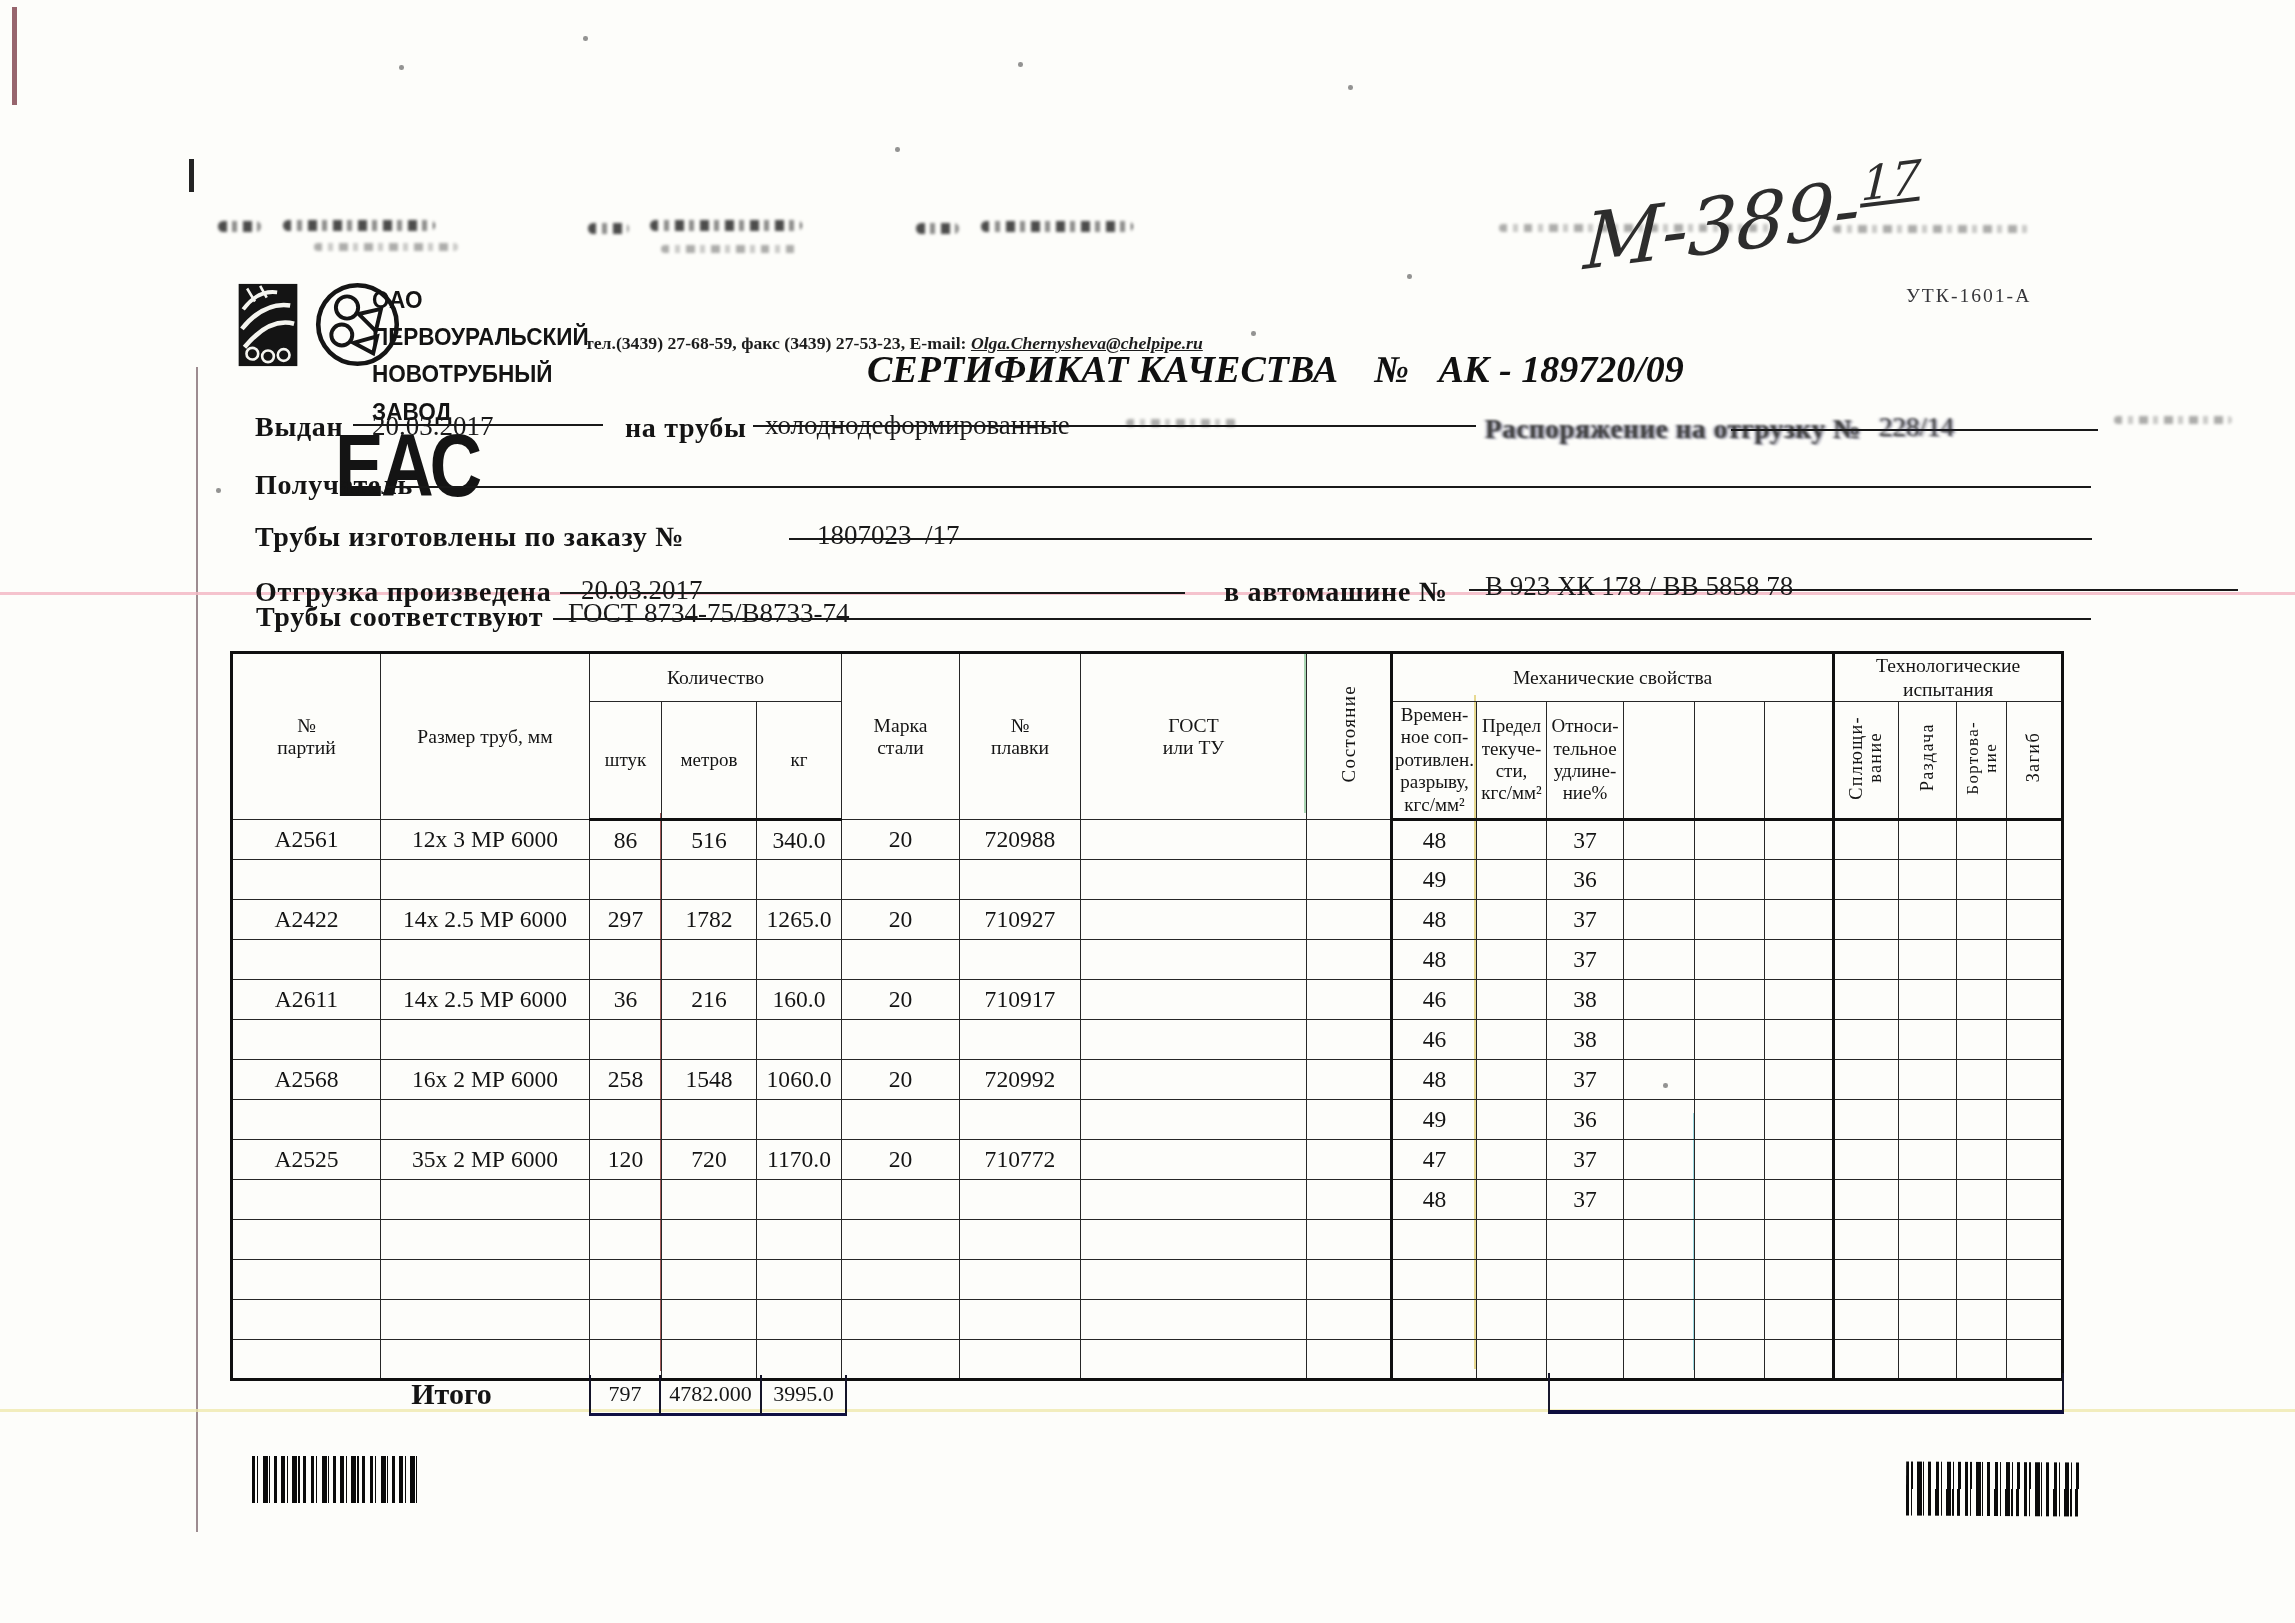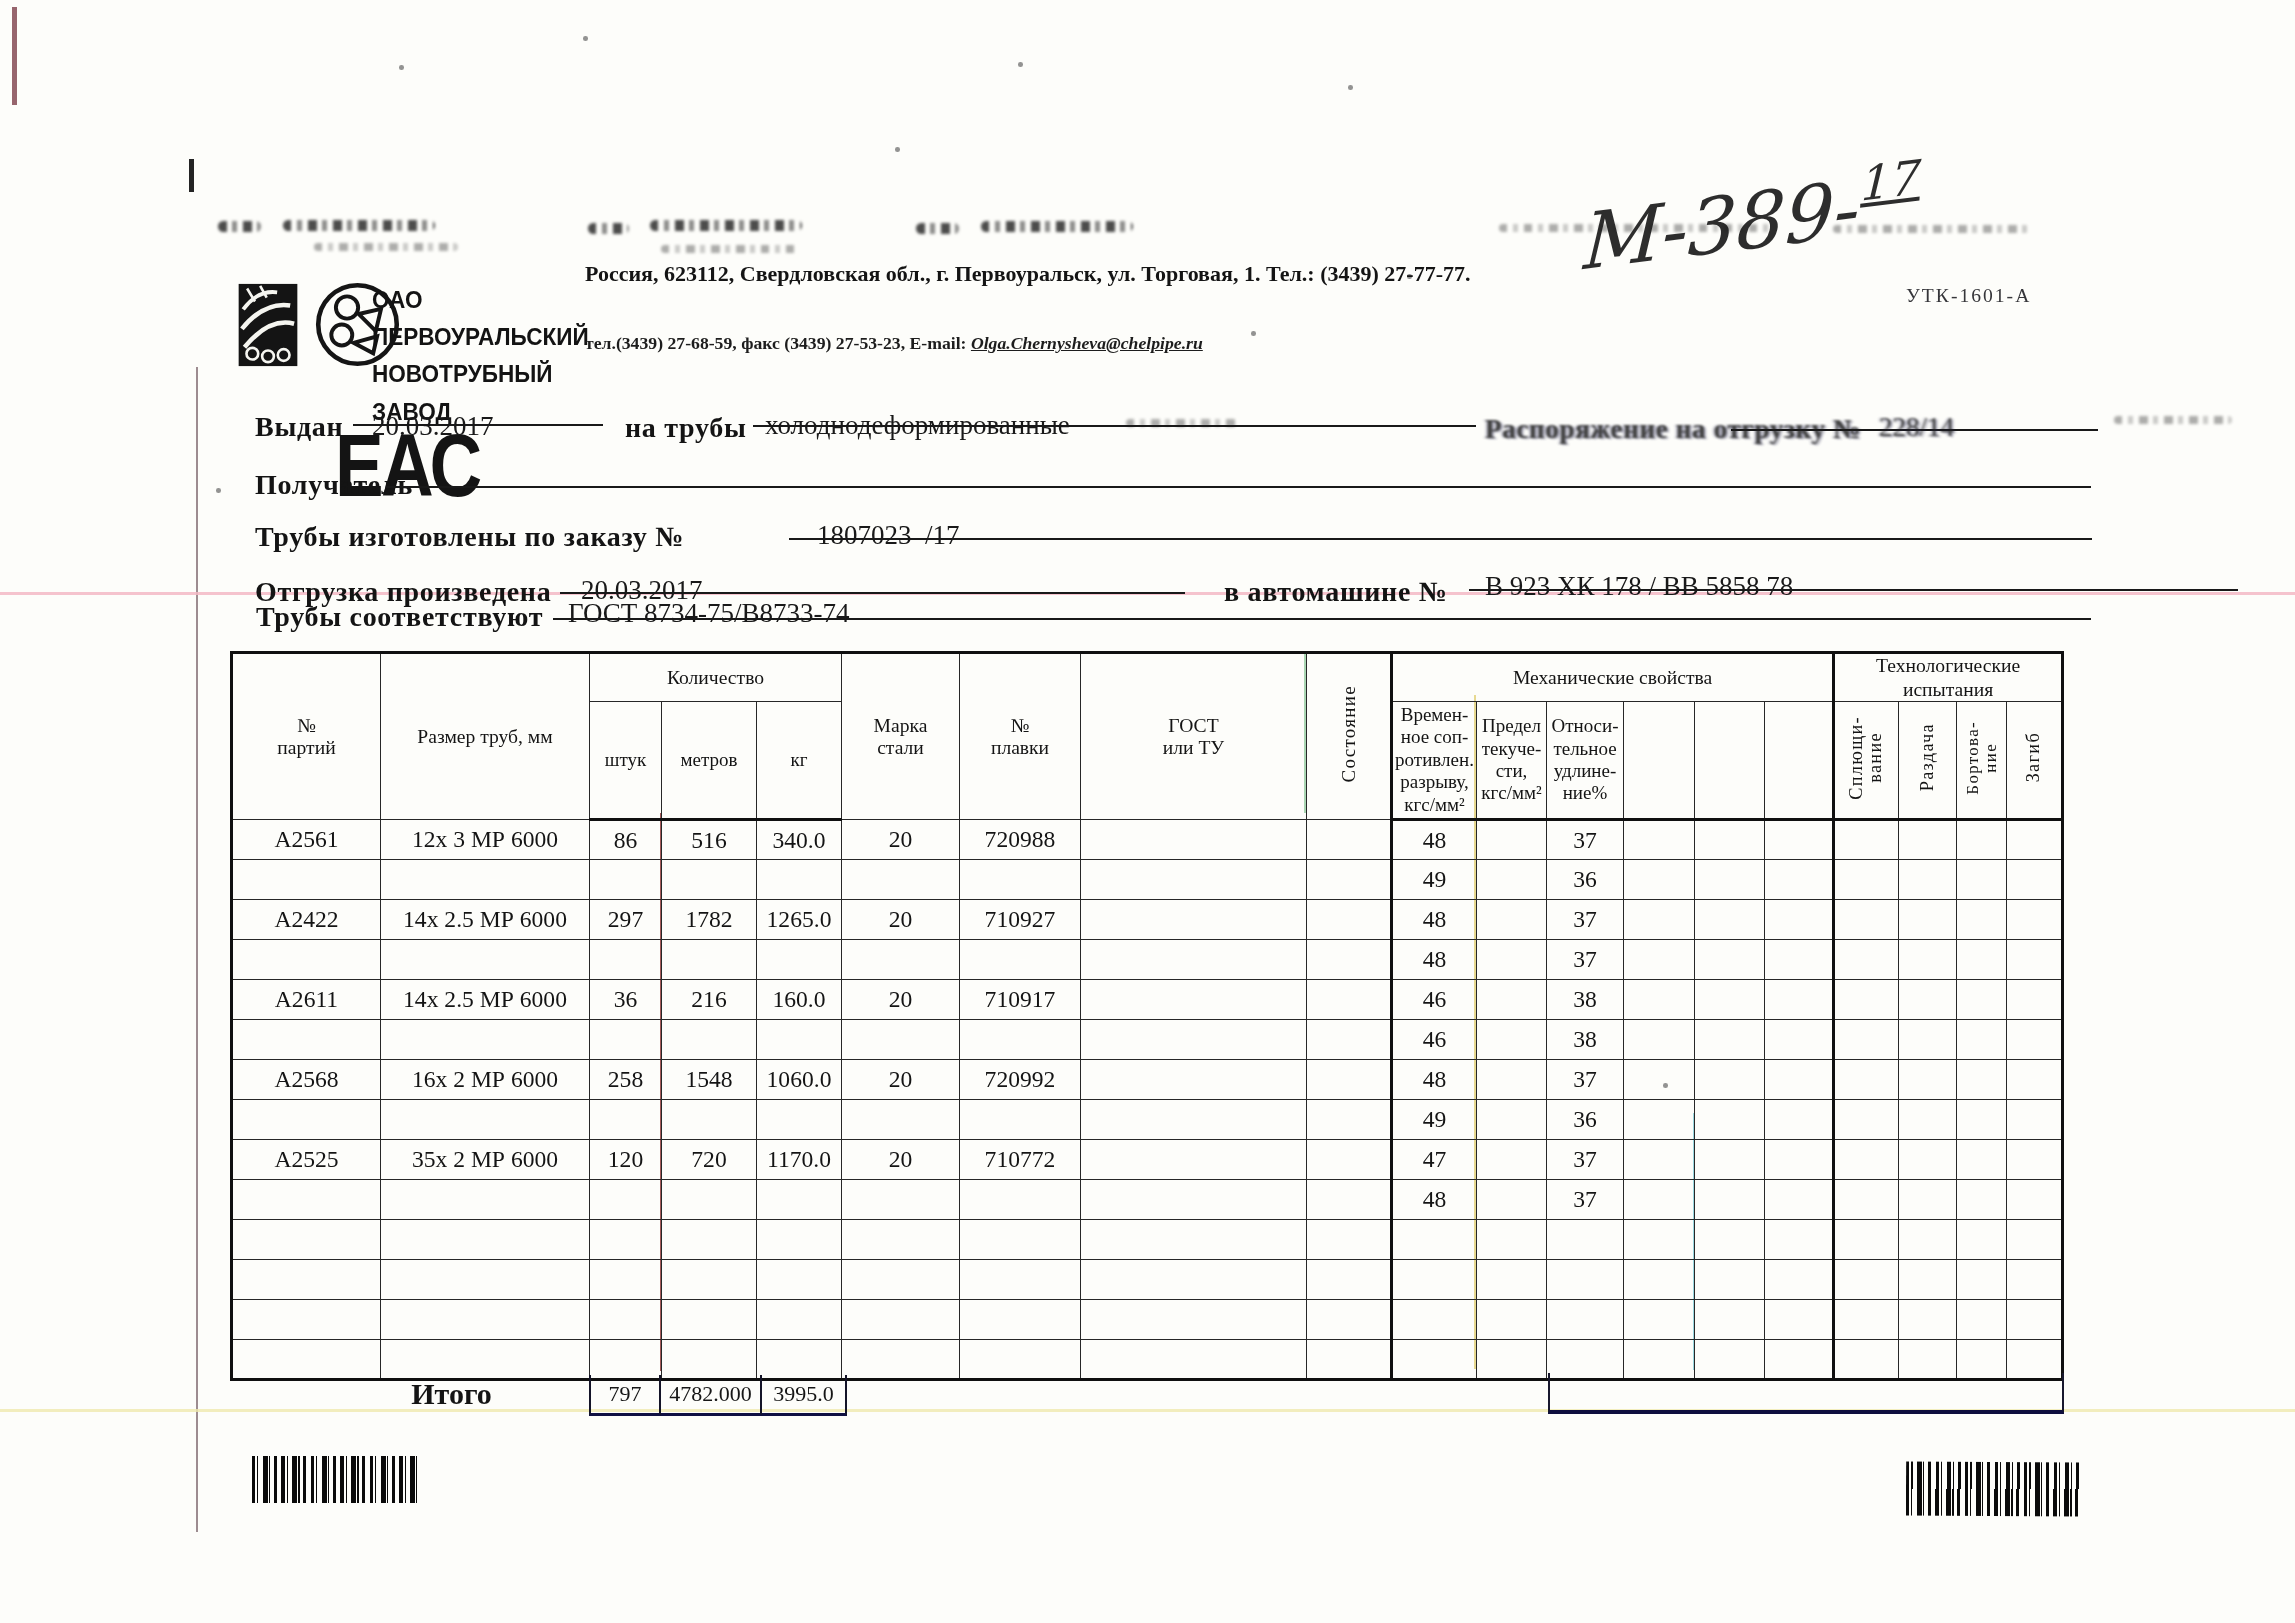--- a/index.html
+++ b/index.html
@@ -167,26 +167,28 @@
       <path d="M70 52 L104 44 L96 78 Z" fill="none" stroke="#151515" stroke-width="6"></path>
       <circle cx="44" cy="84" r="16" fill="none" stroke="#151515" stroke-width="6"></circle>
       <path d="M62 96 L98 86 L92 112 Z" fill="none" stroke="#151515" stroke-width="6"></path>
     </svg>
   </div>
   <div class="abs company">
     <div>ОАО ПЕРВОУРАЛЬСКИЙ</div>
     <div>НОВОТРУБНЫЙ ЗАВОД</div>
   </div>
   <div class="abs eac">ЕАС</div>
-  <div class="abs addr1">Россия, 623112, Свердловская обл., г. Первоуральск, ул. Торговая, 1. Тел.: (3439) 27-77-77.</div>
   <div class="abs addr3"><span>тел.(3439) 27-68-59, факс (3439) 27-53-23,  E-mail: </span><span class="email">Olga.Chernysheva@chelpipe.ru</span></div>
 
   <div class="abs handwriting"><span>М-389-</span><span class="hw-sup">17</span></div>
   <div class="abs form-code">УТК-1601-А</div>
 
+  <div class="abs title">
+    <span>СЕРТИФИКАТ КАЧЕСТВА</span><span class="gap1"></span><span>№</span><span class="gap2"></span><span>АК - 189720/09</span>
+  </div>
 
   <div class="flabel" style="left:255px;top:411px;">Выдан</div>
   <div class="uline" style="left:353px;top:424px;width:250px;"></div>
   <div class="fvalue" style="left:372px;top:411px;">20.03.2017</div>
   <div class="flabel" style="left:625px;top:412px;">на трубы</div>
   <div class="uline" style="left:753px;top:425px;width:723px;"></div>
   <div class="fvalue" style="left:765px;top:410px;">холоднодеформированные</div>
   <div class="flabel smear" style="left:1485px;top:414px;font-size:27px;">Распоряжение на отгрузку №</div>
   <div class="uline" style="left:1731px;top:429px;width:367px;border-bottom-width:2.6px;"></div>
   <div class="fvalue smear" style="left:1879px;top:412px;">228/14</div>

